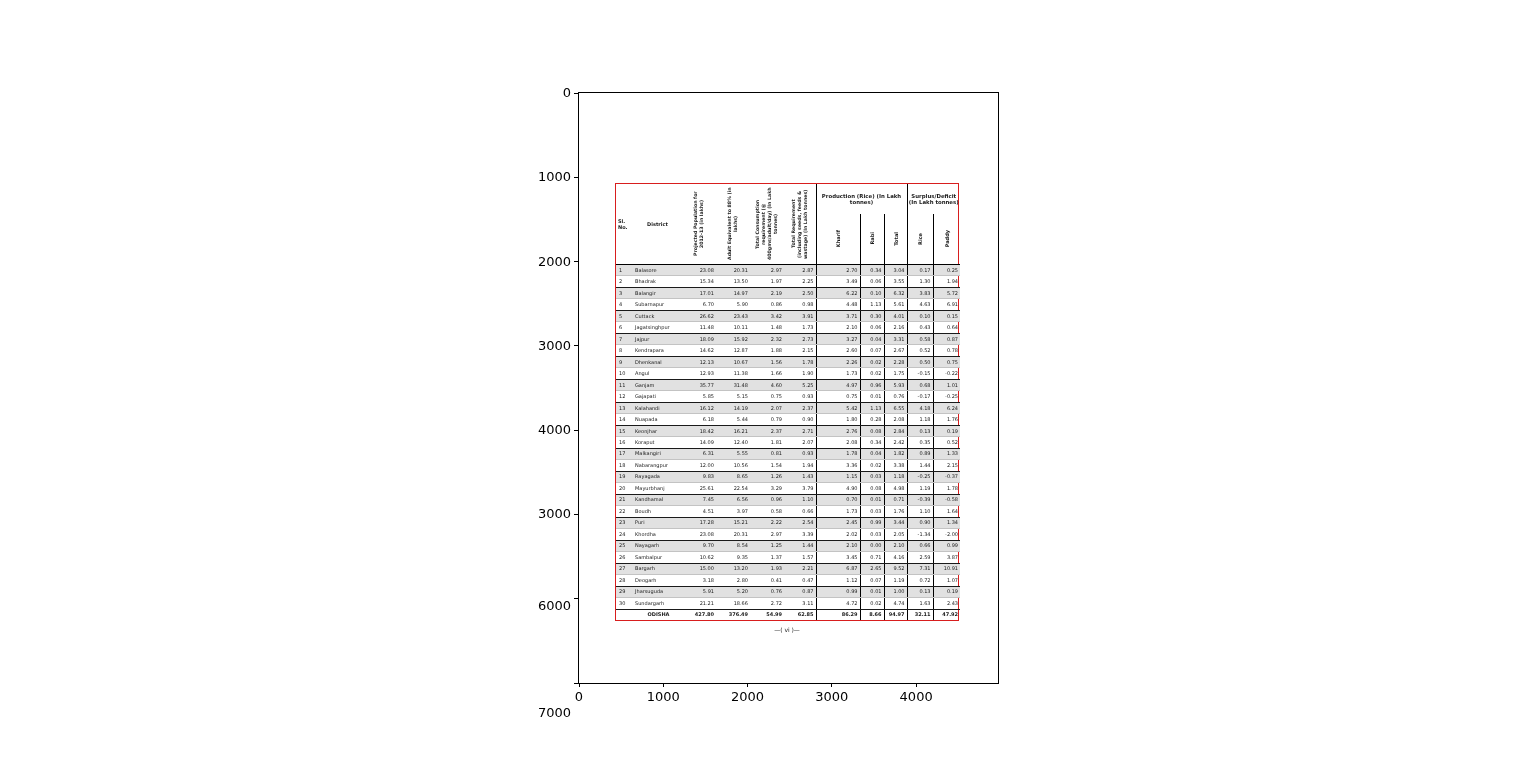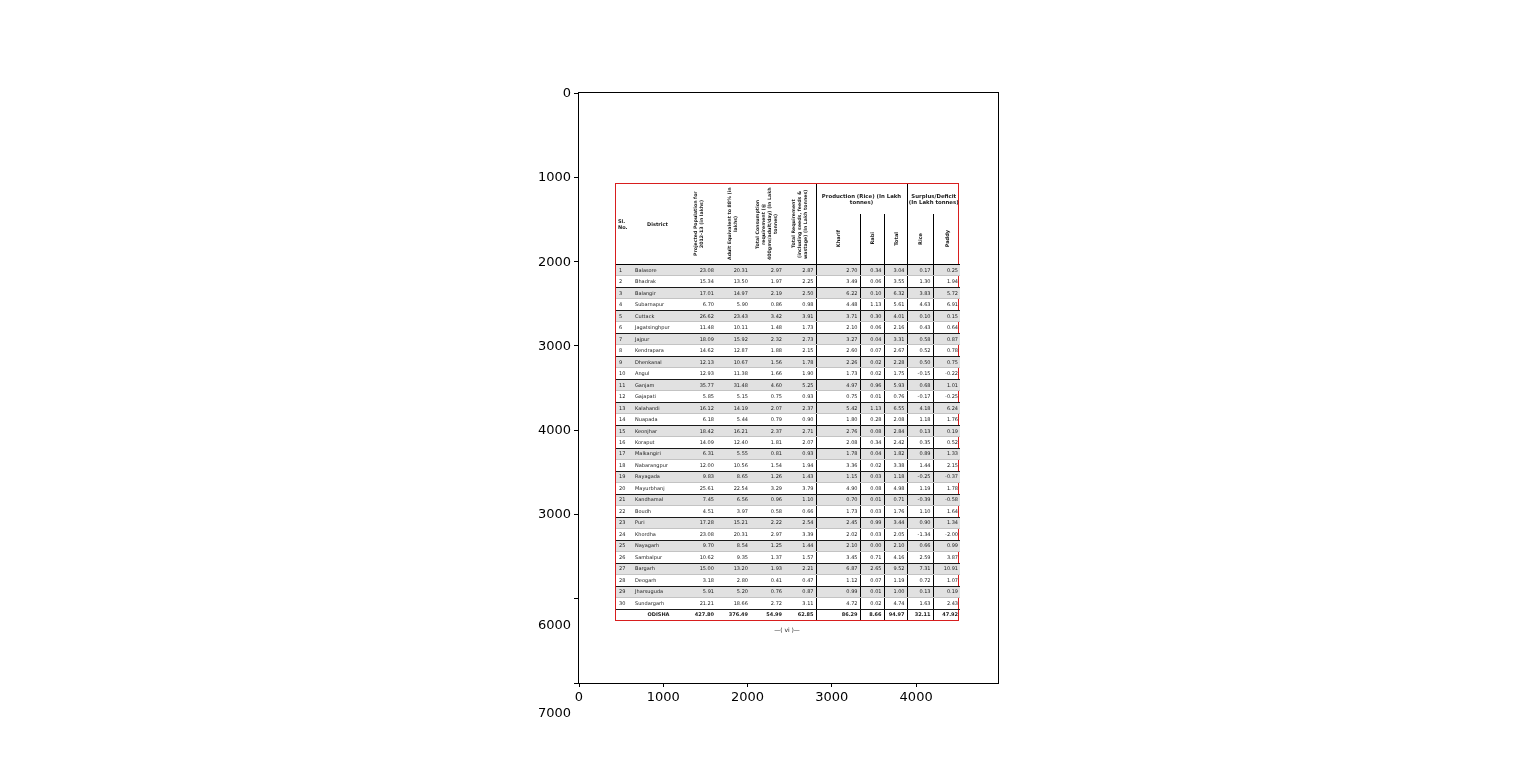--- a/index.html
+++ b/index.html
@@ -499,21 +499,21 @@
       <div class="ytick-label" style="top: 76.2857px;">1000</div>
       <div class="ytick-mark" style="top: 168.071px;"></div>
       <div class="ytick-label" style="top: 160.571px;">2000</div>
       <div class="ytick-mark" style="top: 252.357px;"></div>
       <div class="ytick-label" style="top: 244.857px;">3000</div>
       <div class="ytick-mark" style="top: 336.643px;"></div>
       <div class="ytick-label" style="top: 329.143px;">4000</div>
       <div class="ytick-mark" style="top: 420.929px;"></div>
       <div class="ytick-label" style="top: 413.429px;">3000</div>
       <div class="ytick-mark" style="top: 505.214px;"></div>
-      <div class="ytick-label" style="top: 524px;">6000</div>
+      <div class="ytick-label" style="top: 505px;">6000</div>
       <div class="ytick-mark" style="top: 589.5px;"></div>
       <div class="ytick-label" style="top: 612px;">7000</div>
       <div class="xtick-mark" style="left: -0.5px;"></div>
       <div class="xtick-label" style="left: -28px;">0</div>
       <div class="xtick-mark" style="left: 83.7857px;"></div>
       <div class="xtick-label" style="left: 56.2857px;">1000</div>
       <div class="xtick-mark" style="left: 168.071px;"></div>
       <div class="xtick-label" style="left: 140.571px;">2000</div>
       <div class="xtick-mark" style="left: 252.357px;"></div>
       <div class="xtick-label" style="left: 224.857px;">3000</div>

